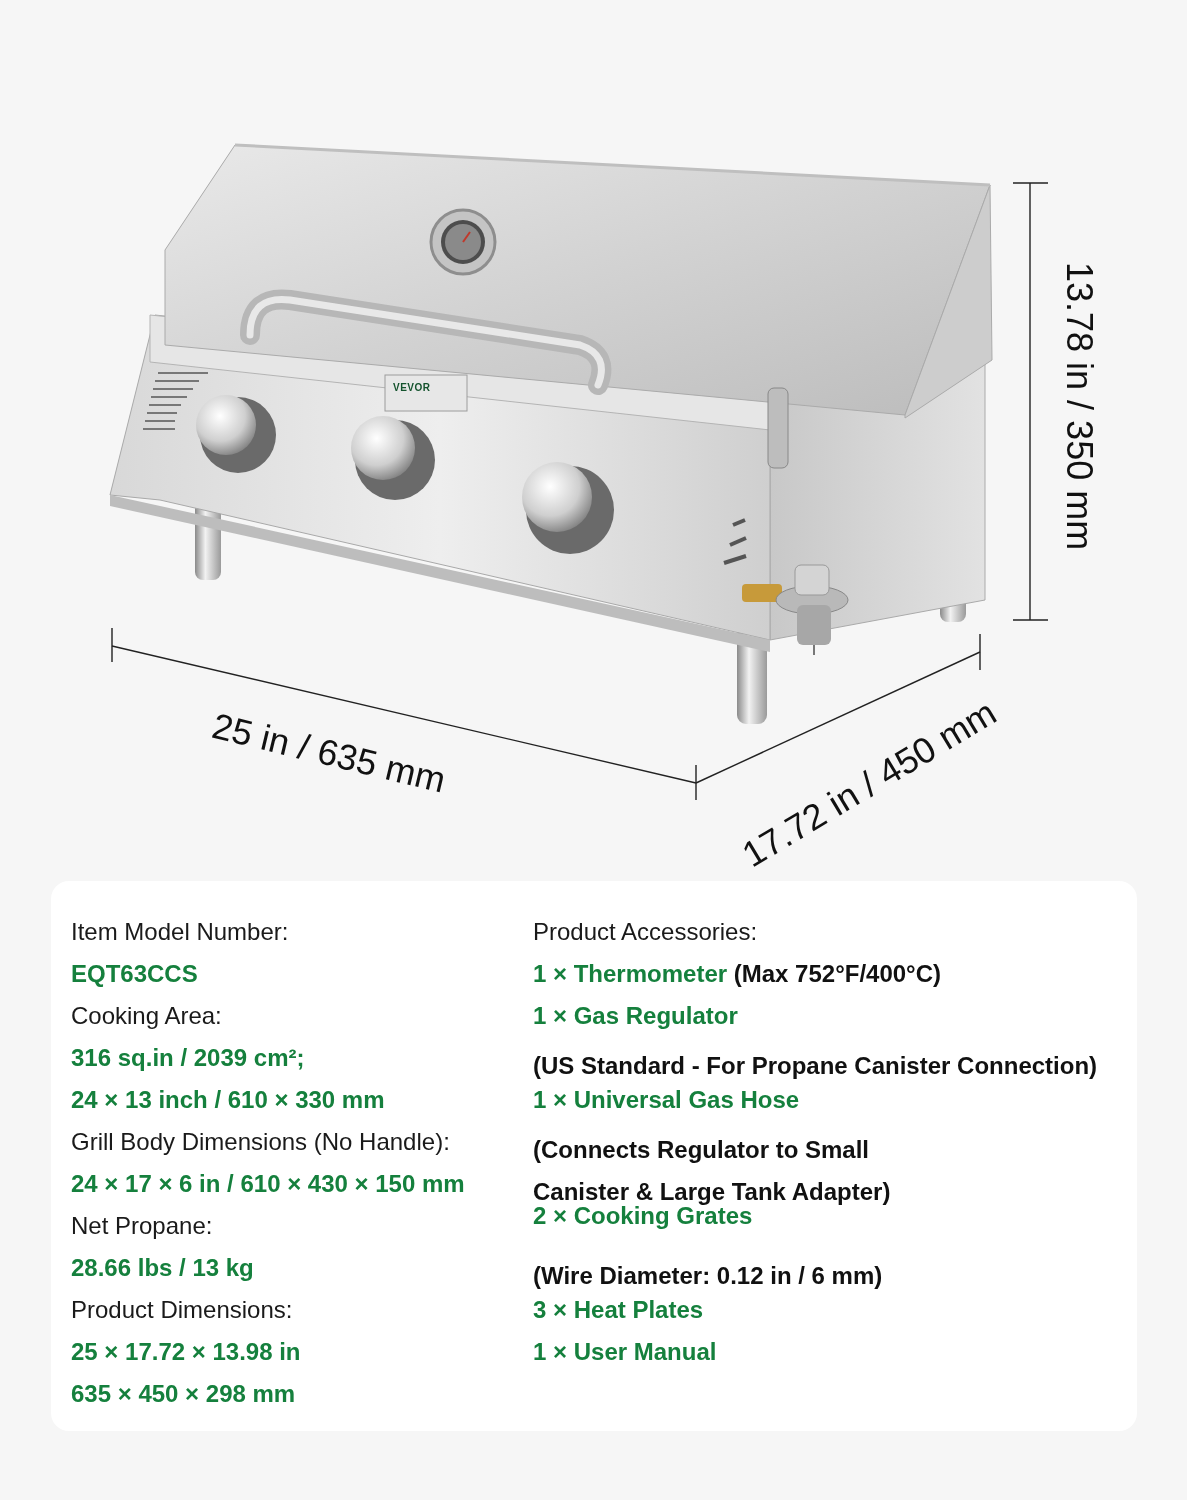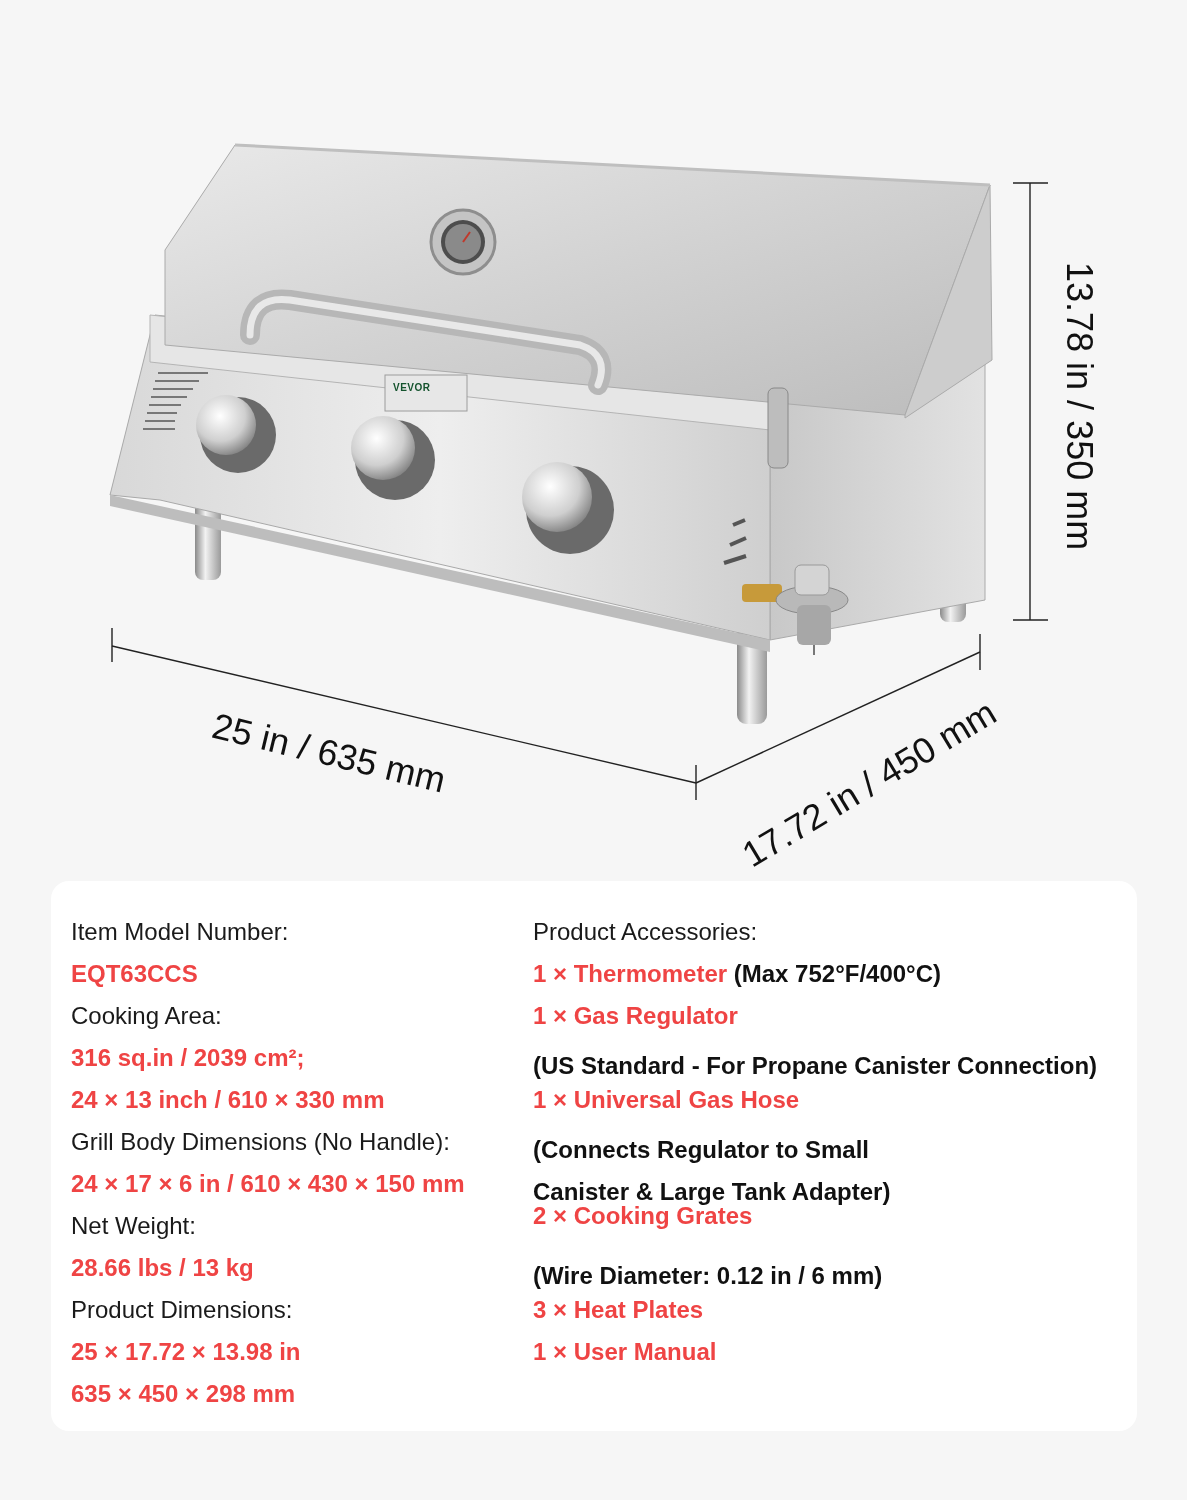--- a/index.html
+++ b/index.html
@@ -22,21 +22,21 @@
     position:absolute; left:51px; top:881px; width:1086px; height:550px;
     background:#ffffff; border-radius:18px;
   }
   .col { position:absolute; top:0; }
   .col-left { left:20px; }
   .col-right { left:482px; }
   .line {
     position:absolute; left:0; white-space:nowrap; font-size:24px; line-height:30px;
   }
   .lbl { color:#1a1a1a; font-weight:normal; }
-  .val { color:#ef4444; font-weight:bold; }
+  .val { color:#15803d; font-weight:bold; }
   .note { color:#111; font-weight:bold;margin-top:8px; }
 </style>
 </head>
 <body>
 
 <div class="figure">
   <svg width="1187" height="870" viewBox="0 0 1187 870">
     <defs>
       <linearGradient id="lidG" x1="0" y1="0" x2="1" y2="1">
         <stop offset="0" stop-color="#e9e9e9"></stop>
@@ -151,21 +151,21 @@
 
 <div class="card">
   <div class="col col-left">
     <div class="line lbl" style="top:36px">Item Model Number:</div>
     <div class="line val" style="top:78px">EQT63CCS</div>
     <div class="line lbl" style="top:120px">Cooking Area:</div>
     <div class="line val" style="top:162px">316 sq.in / 2039 cm²;</div>
     <div class="line val" style="top:204px">24 × 13 inch / 610 × 330 mm</div>
     <div class="line lbl" style="top:246px">Grill Body Dimensions (No Handle):</div>
     <div class="line val" style="top:288px">24 × 17 × 6 in / 610 × 430 × 150 mm</div>
-    <div class="line lbl" style="top:330px">Net Weight:</div>
+    <div class="line lbl" style="top:330px">Net Propane:</div>
     <div class="line val" style="top:372px">28.66 lbs / 13 kg</div>
     <div class="line lbl" style="top:414px">Product Dimensions:</div>
     <div class="line val" style="top:456px">25 × 17.72 × 13.98 in</div>
     <div class="line val" style="top:498px">635 × 450 × 298 mm</div>
   </div>
 
   <div class="col col-right">
     <div class="line lbl" style="top:36px">Product Accessories:</div>
     <div class="line" style="top:78px">
       <span class="val">1 × Thermometer</span><span class="note" style="white-space:pre"> (Max 752°F/400°C)</span>

